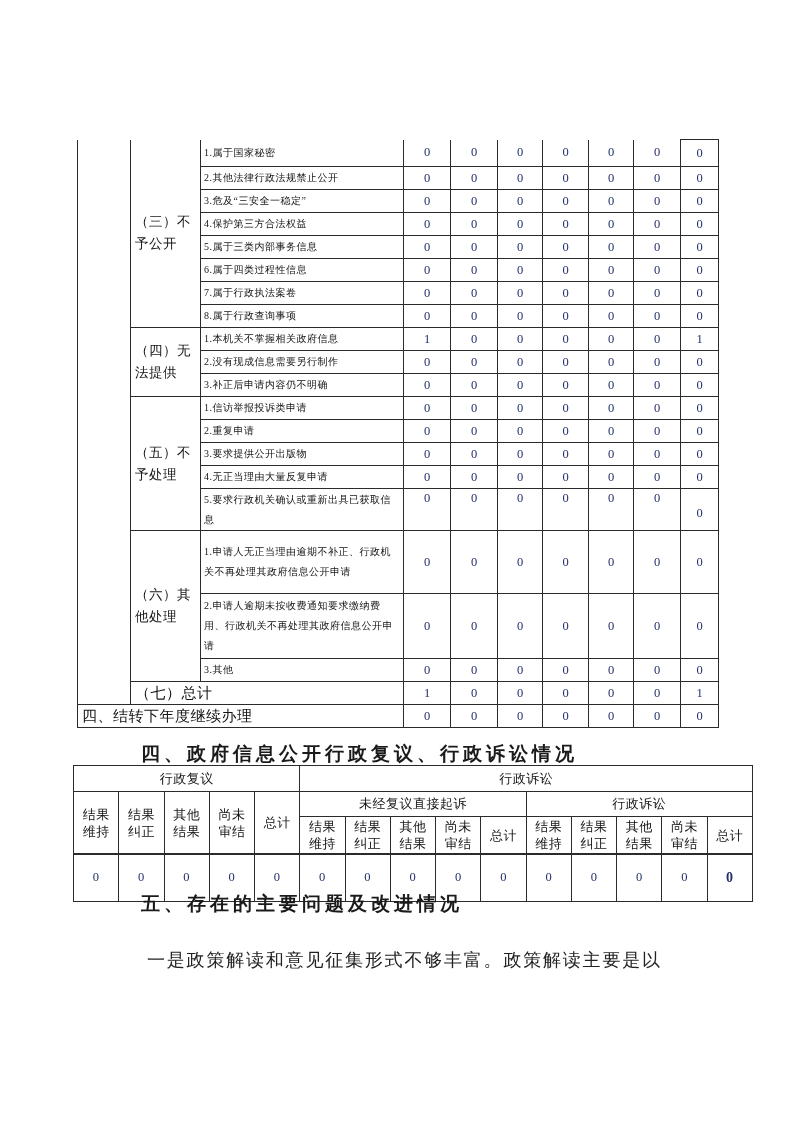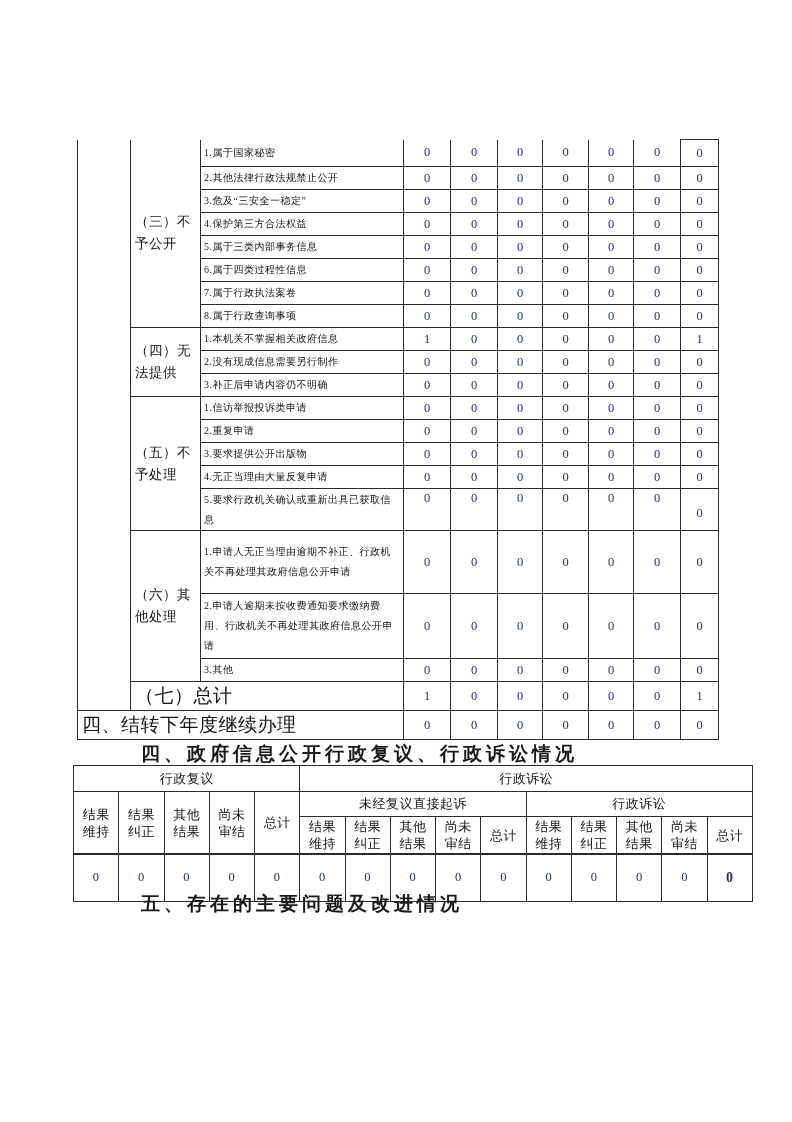--- a/index.html
+++ b/index.html
@@ -31,21 +31,21 @@
   #table1 td.item {
     font-size:10px; text-align:left; padding:0 2px 0 3px;
     line-height:20px; letter-spacing:0.5px;
   }
   #table1 td.num {
     text-align:center; font-size:12.5px; color:#23306b;
     font-family:"Liberation Serif","DejaVu Serif",serif;
   }
   #table1 tr.r16 td.num { vertical-align:top; padding-top:2px; }
   #table1 tr.r16 td.num.low { padding-top:17px; }
-  #table1 td.wide { font-size:19px; text-align:left; padding-left:4px; letter-spacing:0.5px;margin-top:48px; }
+  #table1 td.wide { font-size:15px; text-align:left; padding-left:4px; letter-spacing:0.5px;margin-top:48px; }
 
   
   .heading {
     position:absolute; margin:8px;
     font-family:"Liberation Sans","DejaVu Sans",sans-serif;
     font-weight:bold; color:#1a1a1a;
     font-size:19px; letter-spacing:4px; line-height:24px; white-space:nowrap;
   }
   #sec4-title { left:133px; top:734px; }
   #sec5-title { left:133px; top:884px; }
@@ -372,14 +372,15 @@
           <td class="num">0</td>
           <td class="num">0</td>
           <td class="num">0</td>
           <td class="num grand">0</td>
         </tr>
       </tbody>
   </table>
 
   <h2 id="sec5-title" class="heading">五、存在的主要问题及改进情况</h2>
 
+  <p id="para">一是政策解读和意见征集形式不够丰富。政策解读主要是以</p>
 
 </div>
 
 </body></html>

